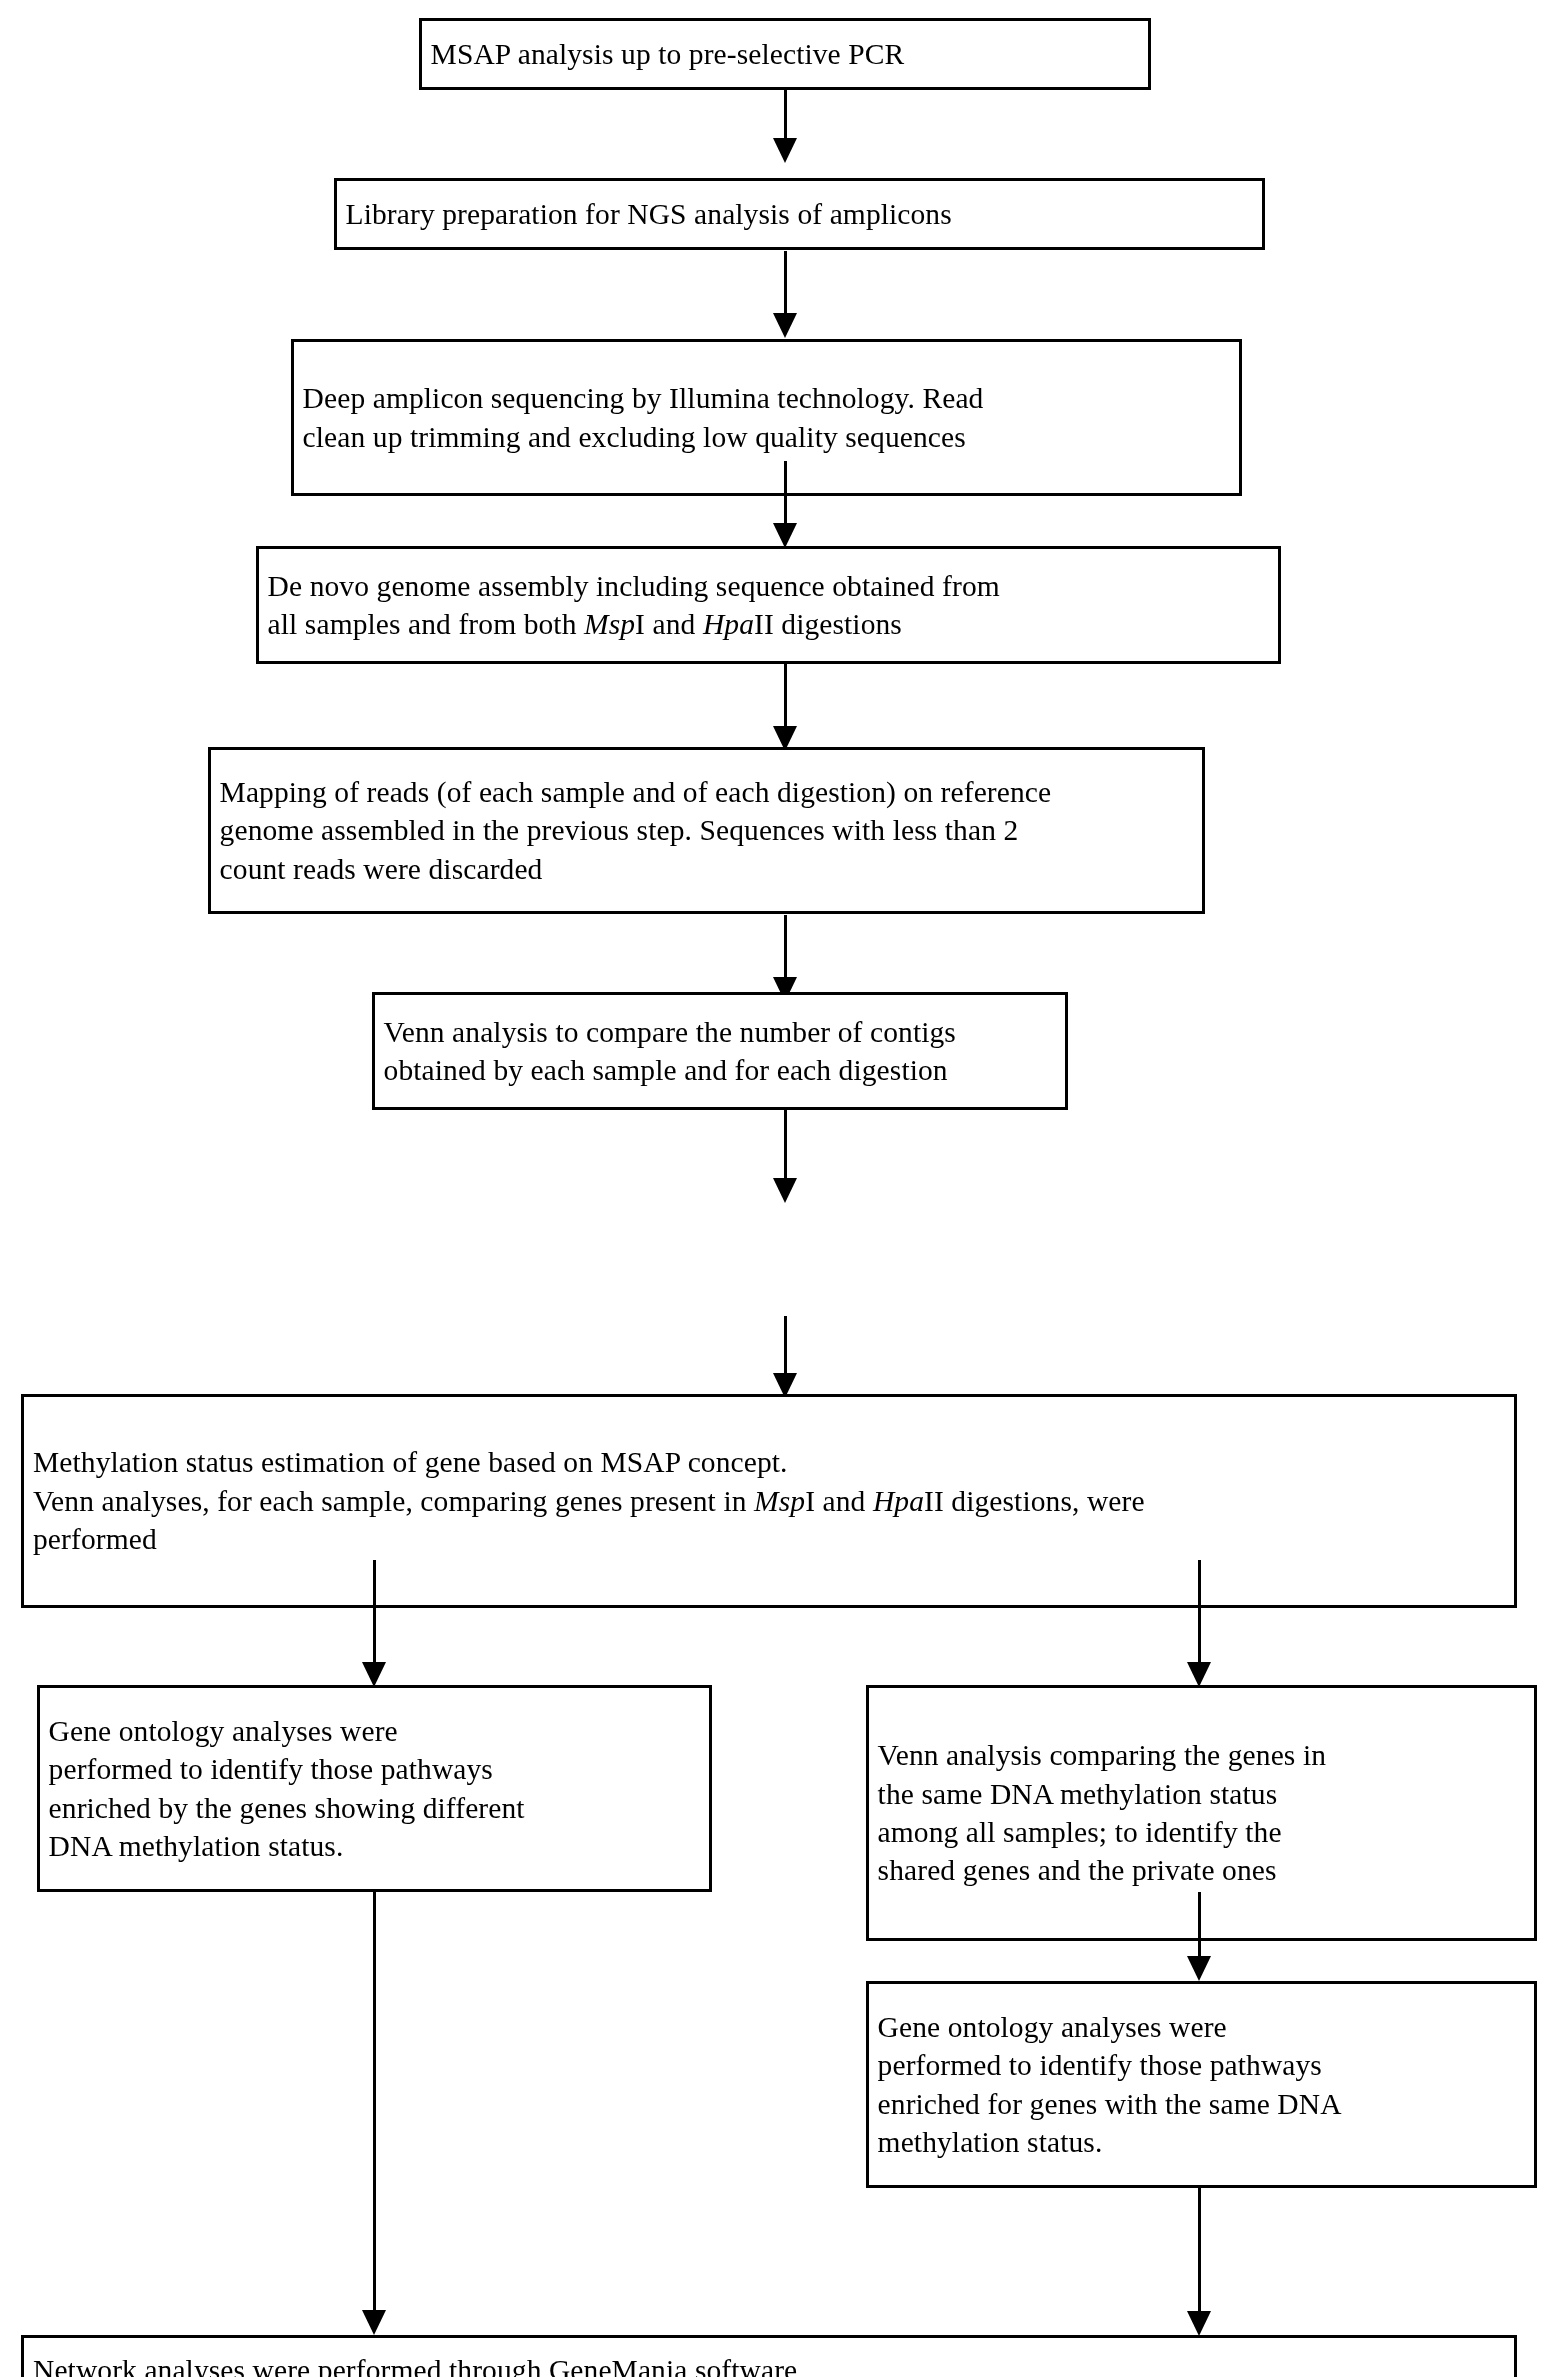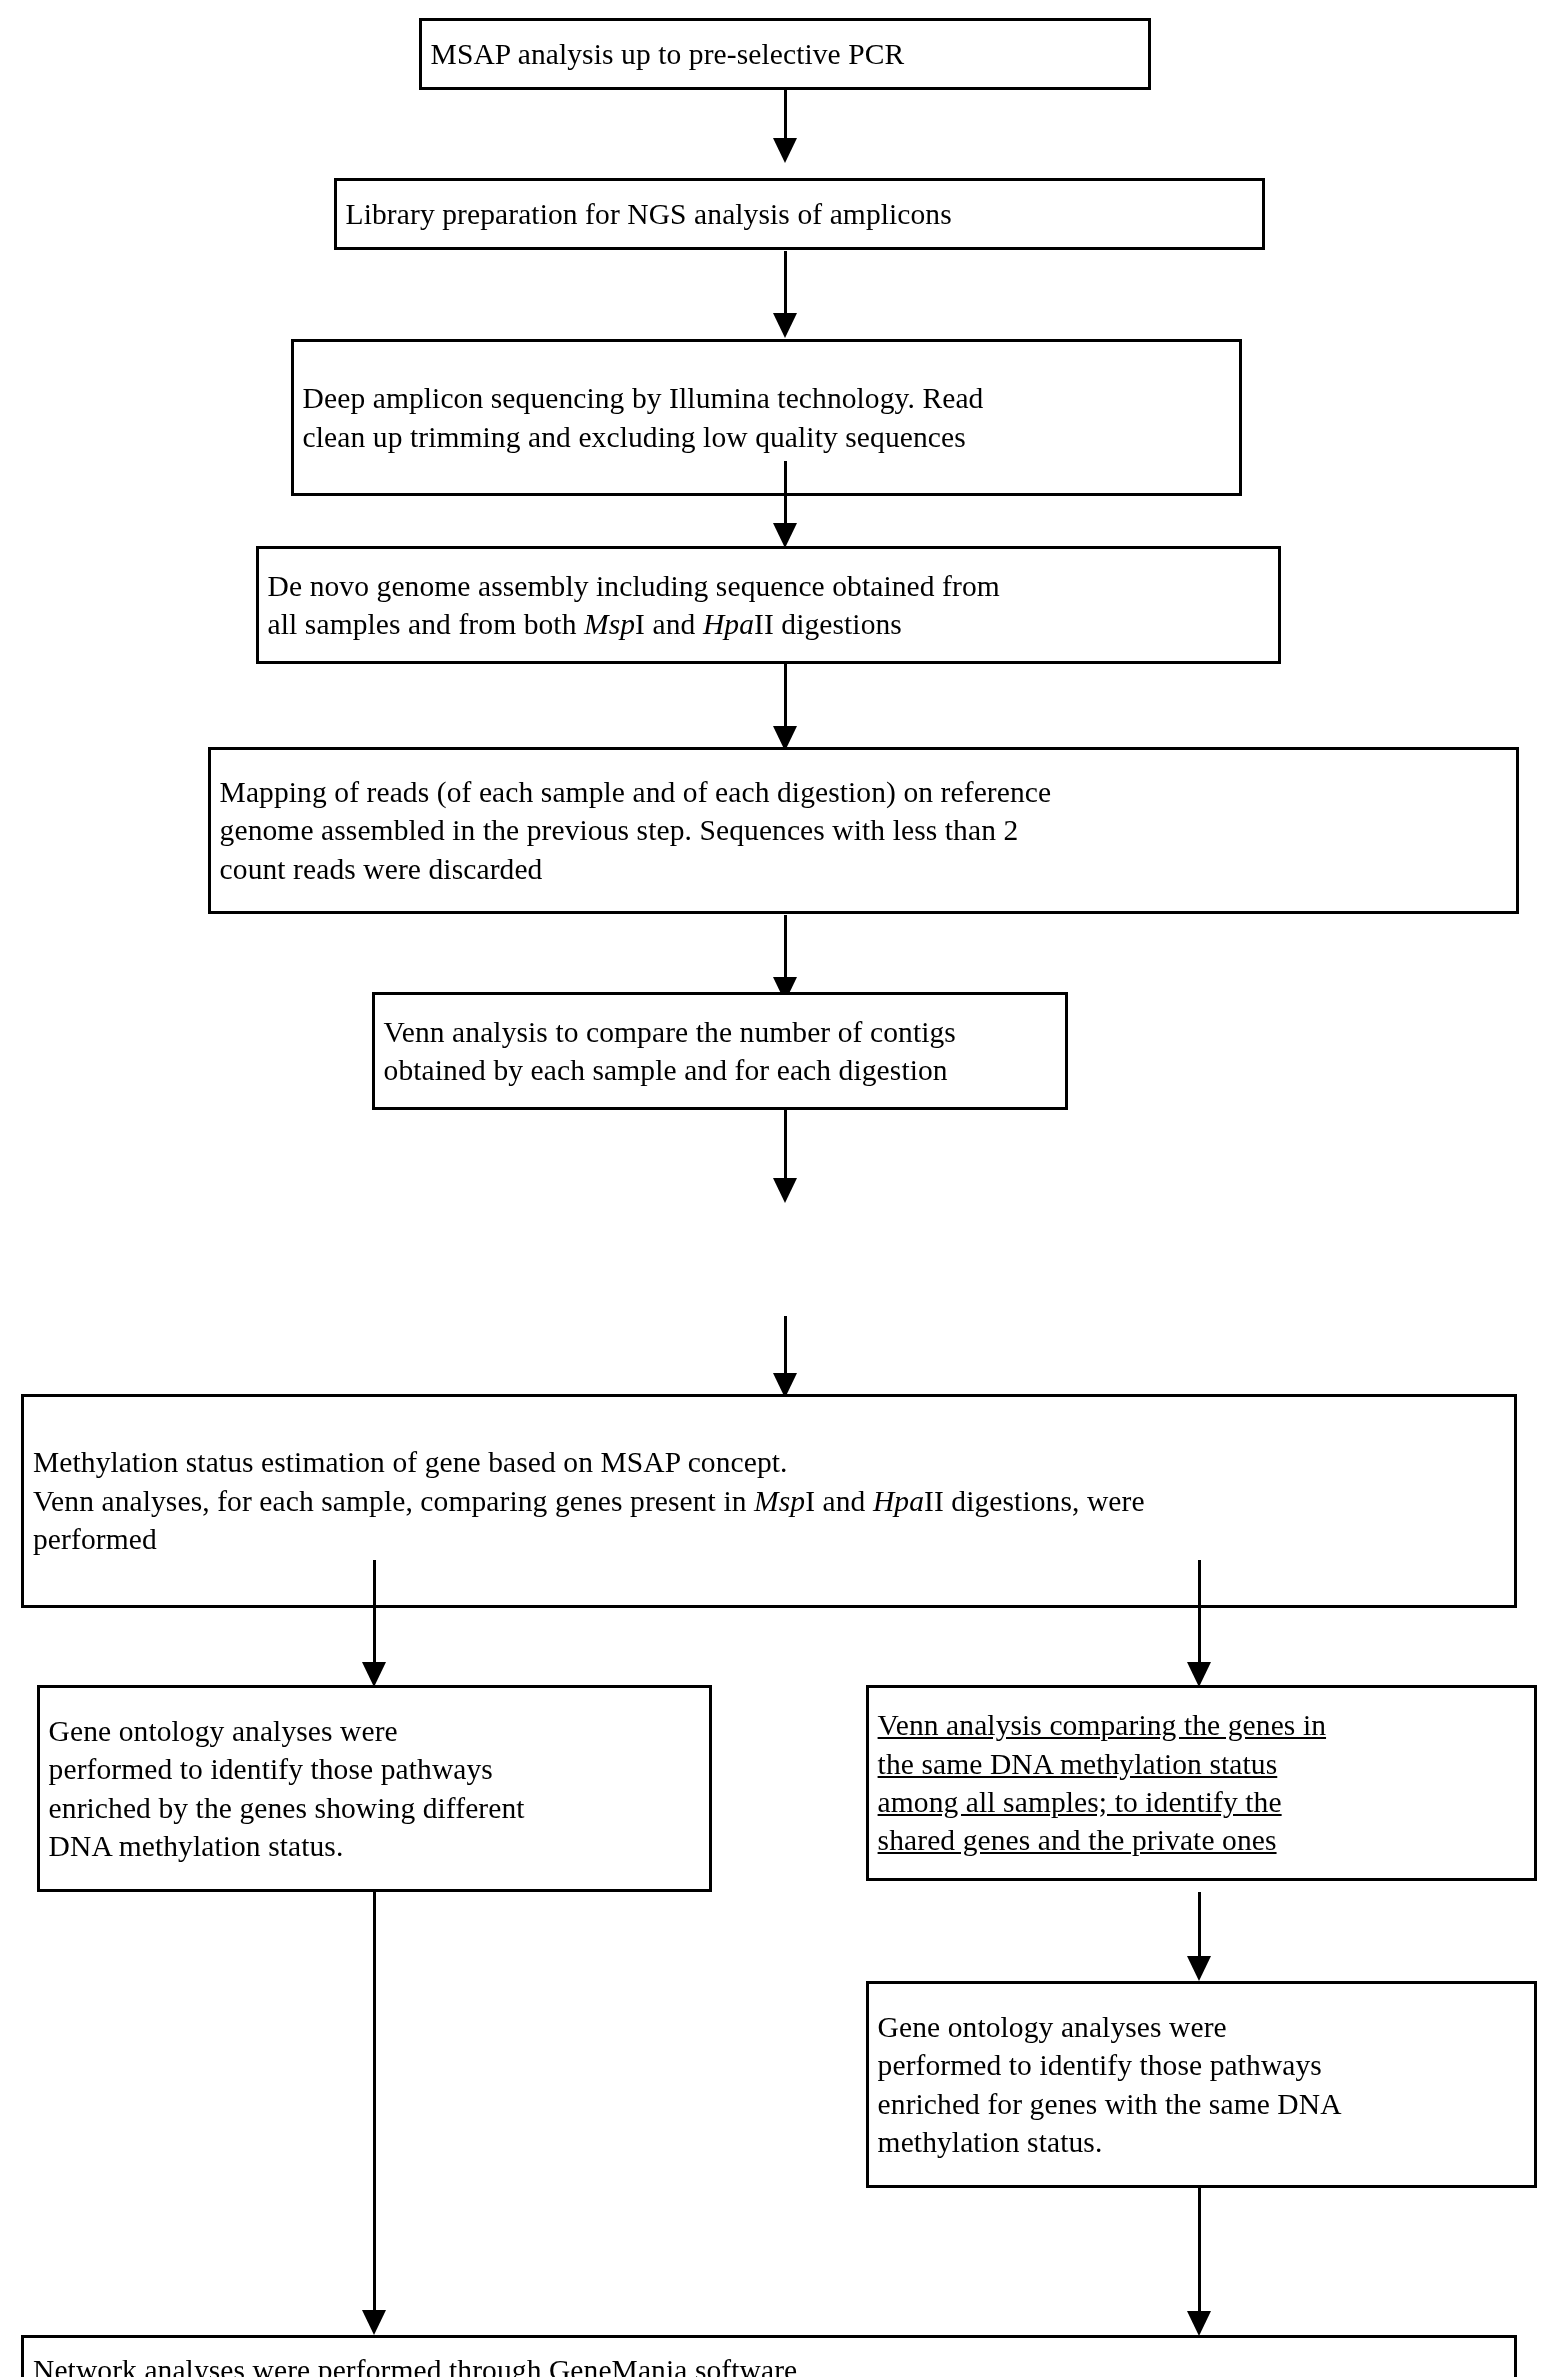--- a/index.html
+++ b/index.html
@@ -94,21 +94,21 @@
   </div>
 
   <div class="node" style="left:256px; top:546px; width:1025px; height:118px;">
     <span class="node-text">De novo genome assembly including sequence obtained from<br>all samples and from both <i>Msp</i>I and <i>Hpa</i>II digestions</span>
   </div>
   <div class="connector" style="left:757px; top:664px; width:57px; height:87px;">
     <div class="shaft" style="height:62px;"></div>
     <div class="head" style="top:62px;"></div>
   </div>
 
-  <div class="node" style="left:208px; top:747px; width:1311px; height:167px;">
+  <div class="node" style="left:208px; top:747px; width:997px; height:167px;">
     <span class="node-text">Mapping of reads (of each sample and of each digestion) on reference
 genome assembled in the previous step. Sequences with less than 2
 count reads were discarded</span>
   </div>
   <div class="connector" style="left:757px; top:915px; width:57px; height:87px;">
     <div class="shaft" style="height:62px;"></div>
     <div class="head" style="top:62px;"></div>
   </div>
 
   <div class="node" style="left:372px; top:992px; width:696px; height:118px;">
@@ -139,21 +139,21 @@
     <div class="head" style="top:102px;"></div>
   </div>
 
   <div class="node" style="left:37px; top:1685px; width:675px; height:207px;">
     <span class="node-text">Gene ontology analyses were
 performed to identify those pathways
 enriched by the genes showing different
 DNA methylation status.</span>
   </div>
 
-  <div class="node" style="left:866px; top:1685px; width:671px; height:196px;text-decoration:underline;">
+  <div class="node" style="left:866px; top:1685px; width:671px; height:256px;">
     <span class="node-text">Venn analysis comparing the genes in
 the same DNA methylation status
 among all samples; to identify the
 shared genes and the private ones</span>
   </div>
 
   <div class="connector" style="left:1171px; top:1892px; width:57px; height:88px;">
     <div class="shaft" style="height:64px;"></div>
     <div class="head" style="top:64px;"></div>
   </div>

